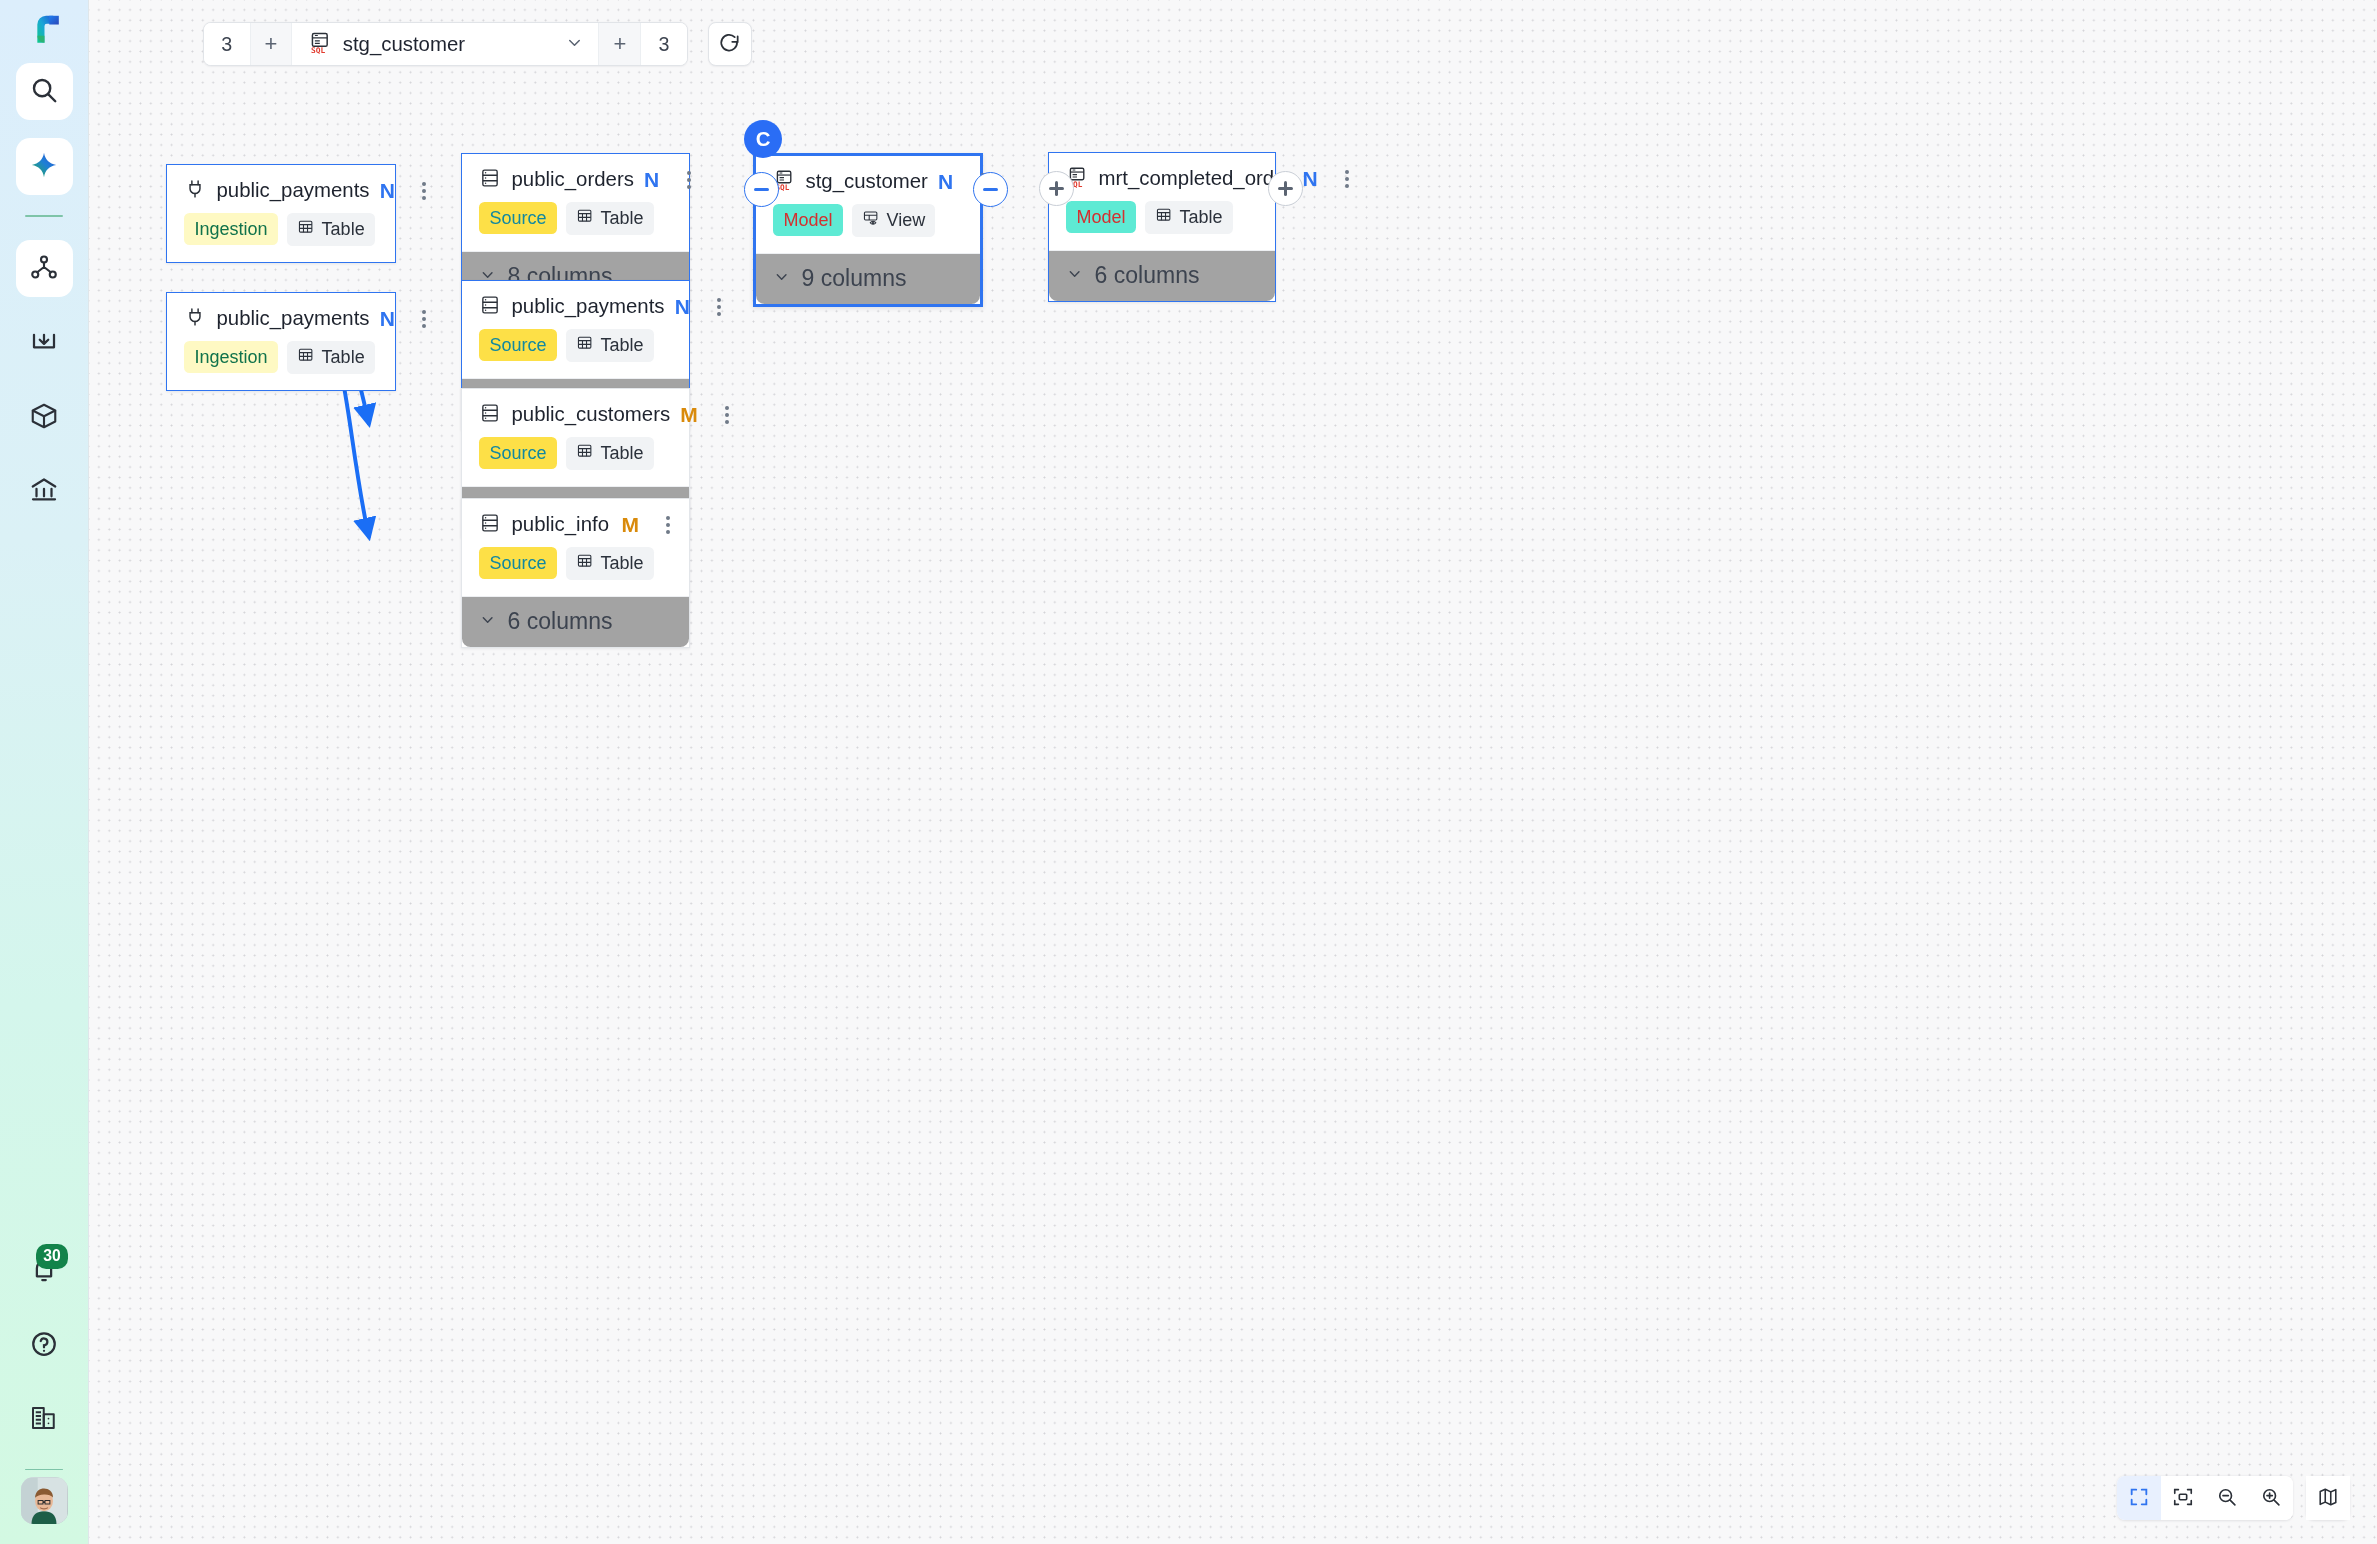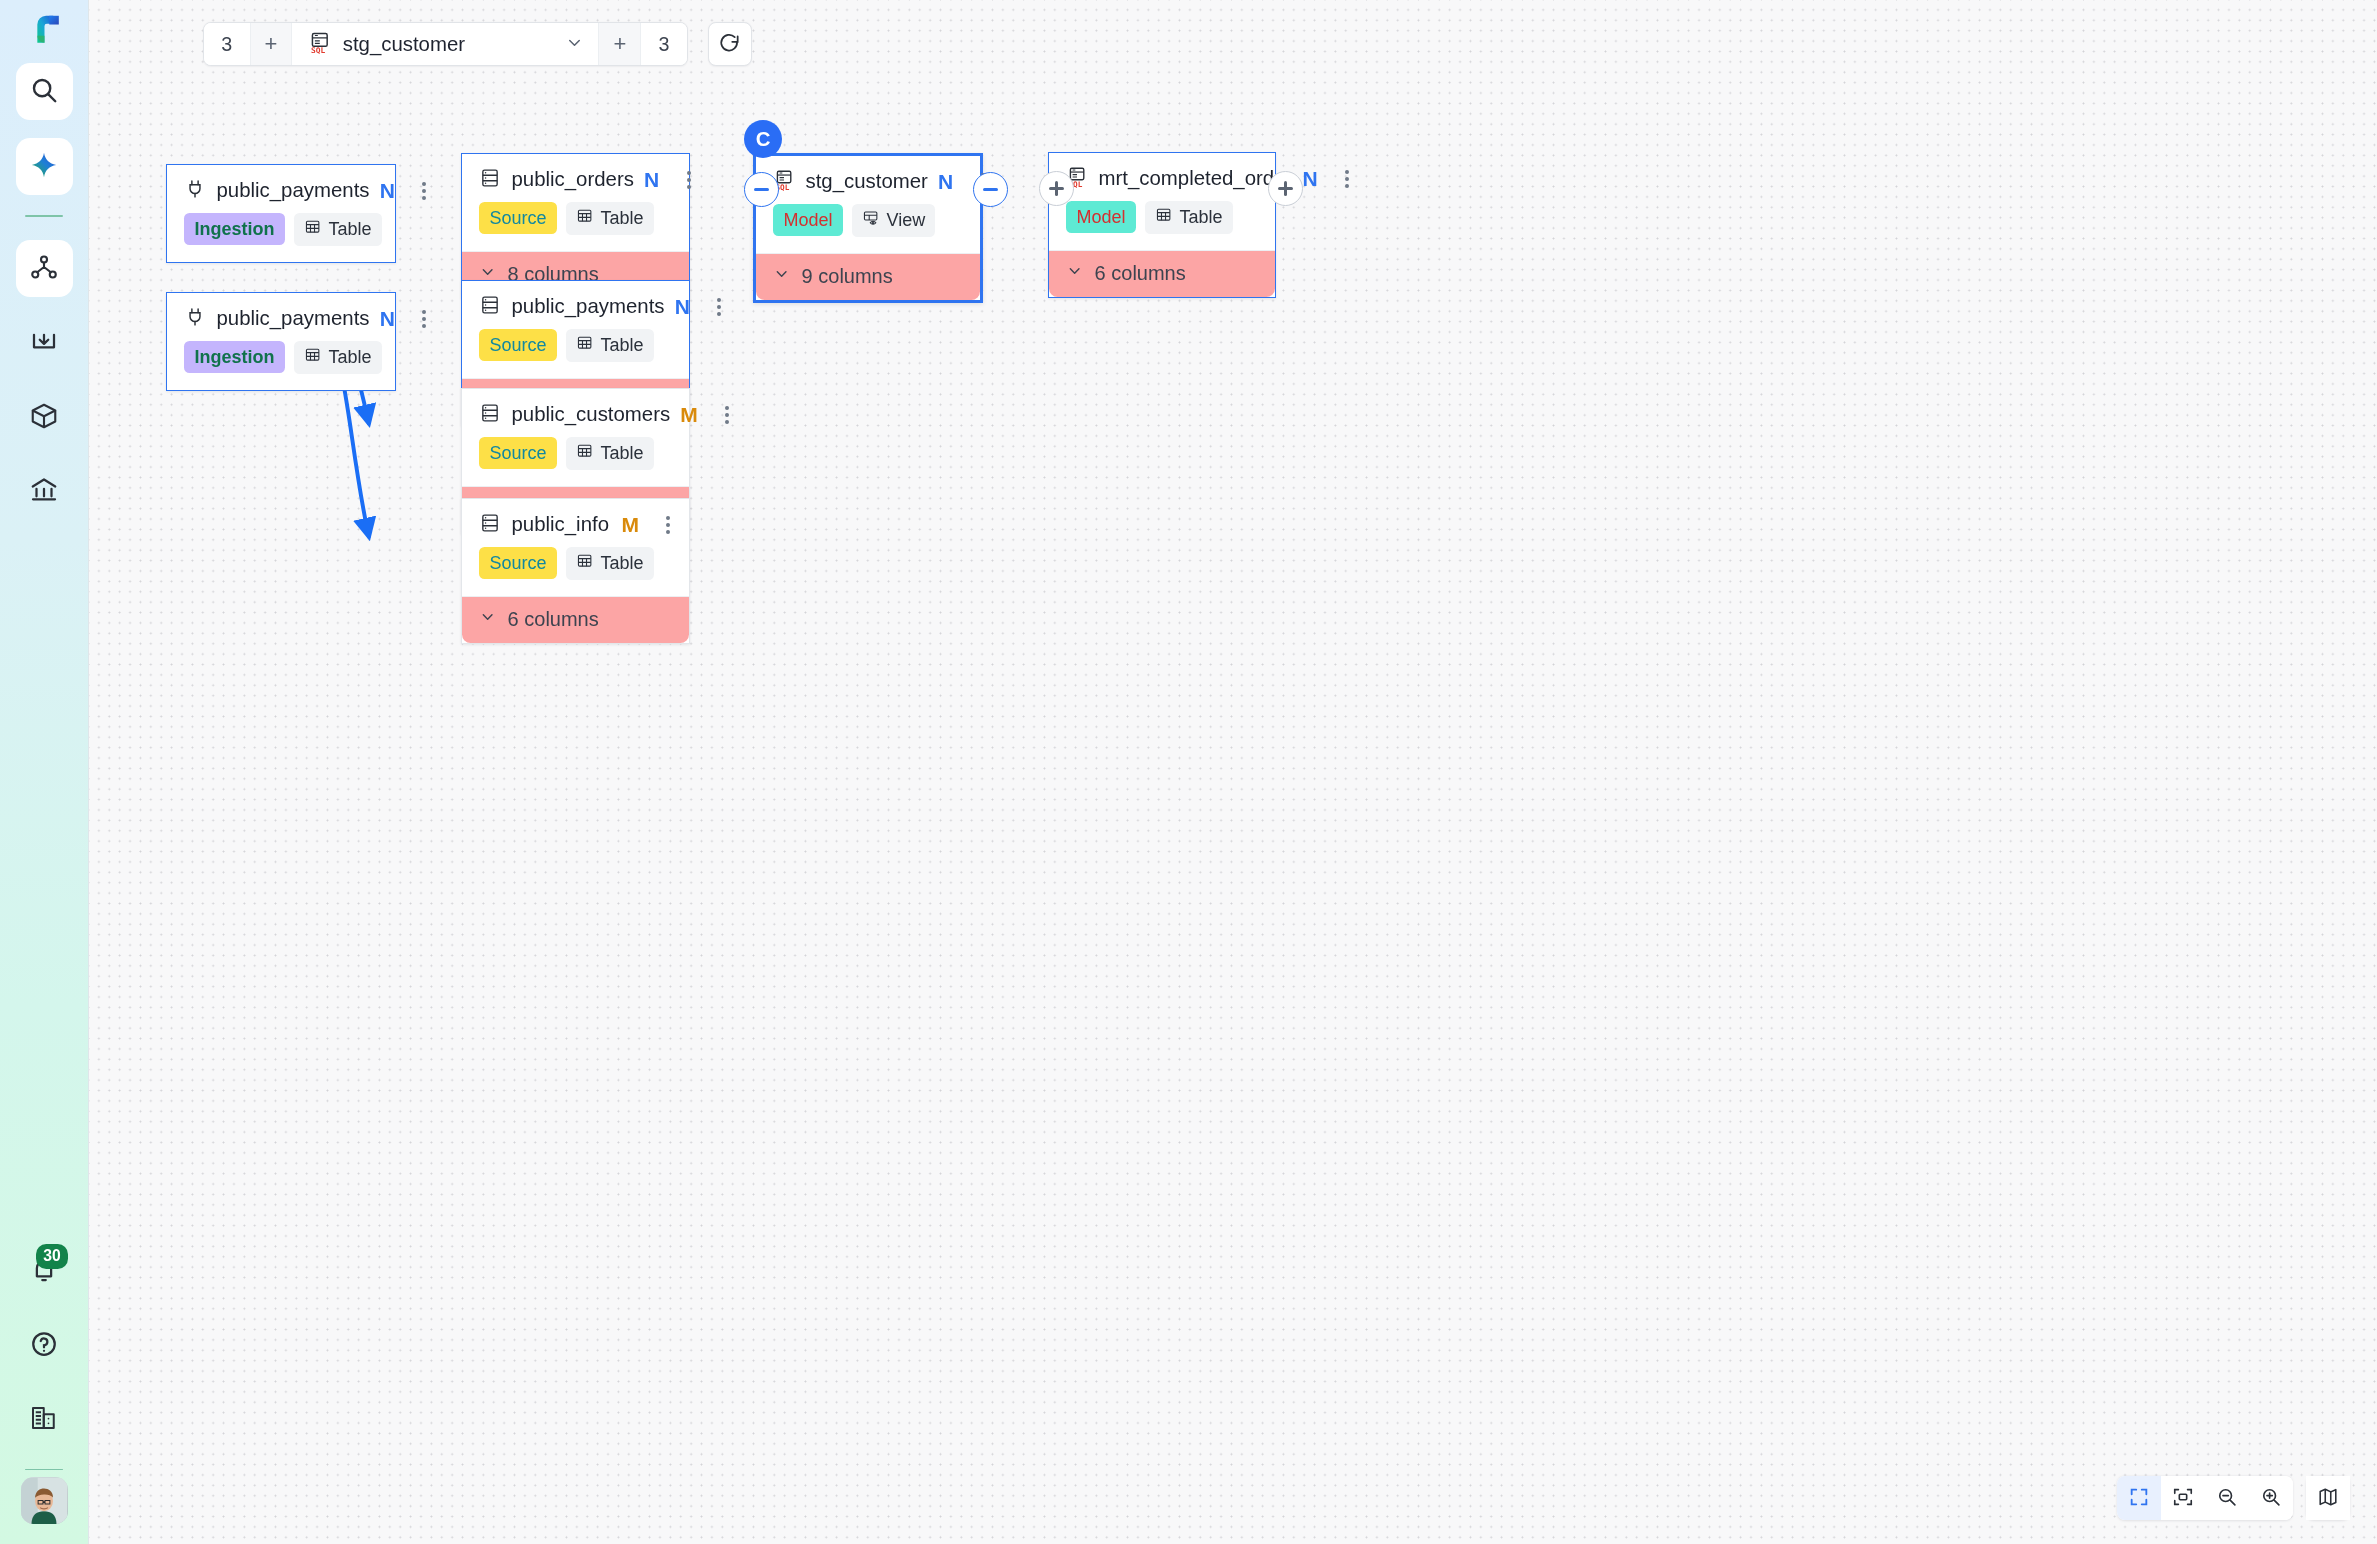--- a/index.html
+++ b/index.html
@@ -95,28 +95,28 @@
     display:flex; align-items:center; padding: 13.4px 14px 0 17.3px; gap: 10.2px;
   }
   .node-title { font-size: 20.4px; color:#1e232e; white-space:nowrap; flex:1 1 auto; }
   .node-flag { font-size: 21px; font-weight: 700; color:#2f74f0; margin-right: 12.6px; }
   .node-flag.m { color:#d98a0b; }
   .kebab { display:flex; flex-direction:column; gap:3.1px; padding: 3.1px 4.7px; }
   .kebab i { width:3.9px; height:3.9px; border-radius:50%; background:#707a88; display:block; }
   .node-tags { display:flex; align-items:center; gap: 9.4px; padding: 9.4px 17.3px 15.7px 17.3px; }
   .tag { font-size: 18px; padding: 5.5px 10.2px; border-radius: 5.5px; display:flex; align-items:center; gap:7px; white-space:nowrap; }
   .tag.source { background:#fde047; color:#1288a0; }
-  .tag.ingestion { background:#c4b5fd; color:#10724b;font-weight:bold; }
+  .tag.ingestion { background:#fef9c3; color:#10724b; }
   .tag.model { background:#5eead4; color:#d3302f;align-items:flex-end; }
   .tag.kind { background:#f1f3f5; color:#2b313b; }
   .node-foot {
-    border-top: 0.8px solid #edeff2; background:#fca5a5;
+    border-top: 0.8px solid #edeff2; background:#a3a3a3;
     border-radius: 0 0 8.6px 8.6px;
     display:flex; align-items:center; gap: 11px;
-    padding: 11px 17.3px 12.6px 17.3px; font-size: 20px; color:#3c434f;
+    padding: 11px 17.3px 12.6px 17.3px; font-size: 23px; color:#3c434f;
   }
   .handle {
     position:absolute; width: 35px; height: 35px; border-radius:50%;
     background:#fff; border: 1.6px solid #c9ced6;
     display:flex; align-items:center; justify-content:center;
     z-index: 20;
   }
   .handle.blue { border-color:#2f74f0; }
   .handle .bar { width:15.7px; height:2.4px; background:#2f74f0; border-radius:1.6px; }
   .handle .plus-v { position:absolute; width:2.4px; height:15.7px; background:#5b6472; border-radius:1.6px; }

